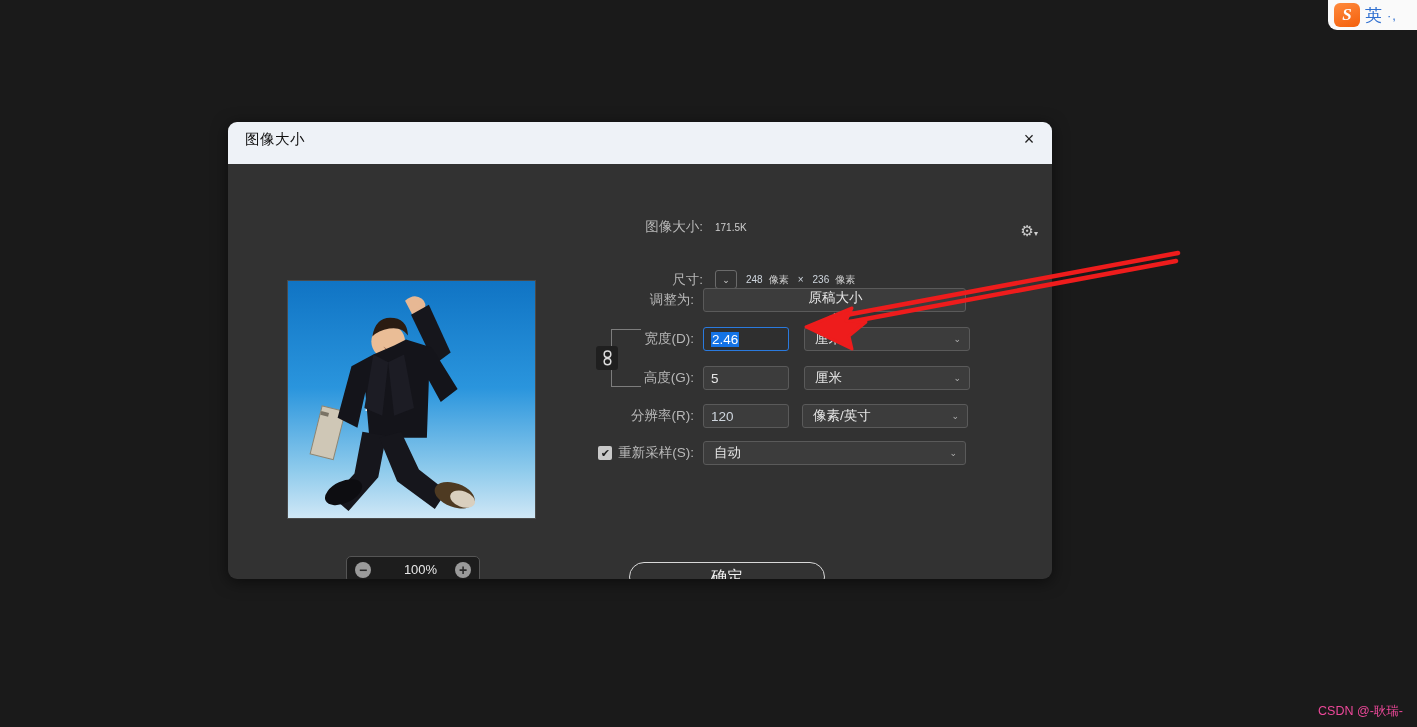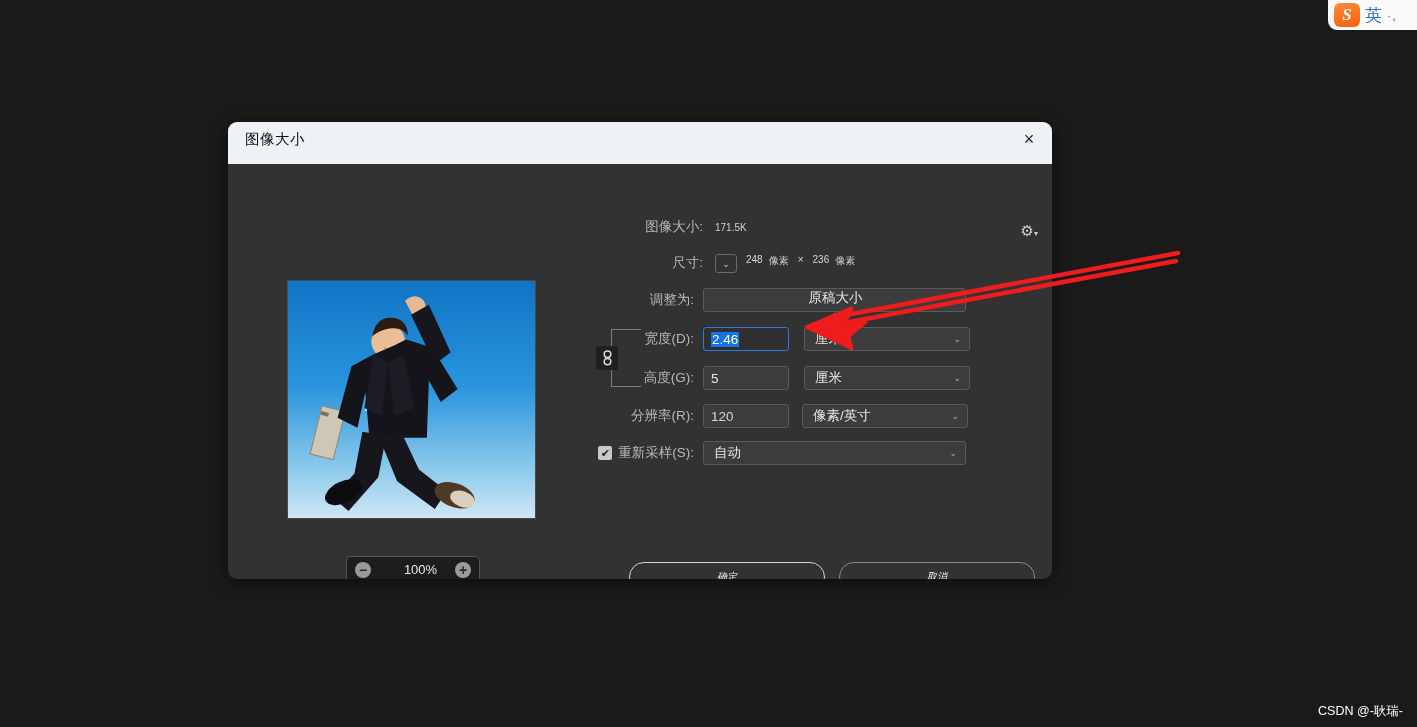--- a/index.html
+++ b/index.html
@@ -89,22 +89,22 @@
   }
   .row-size .lbl { width: 125px; text-align: right; }
   .row-size .val { margin-left: 12px; }
   .gear {
     position: absolute; right: 14px; top: 58px;
     color: #cfcfcf; font-size: 15px; cursor: pointer;
   }
   .gear .caret { font-size: 8px; }
 
   .row-dim {
-    position: absolute; left: 0; top: 90px; width: 474px;
-    display: flex; align-items: flex-start;
+    position: absolute; left: 0; top: 106px; width: 474px;
+    display: flex; align-items: center;
   }
   .row-dim .lbl { width: 125px; text-align: right; }
   .dim-toggle {
     margin-left: 12px; width: 22px; height: 19px;
     border: 1px solid #6a6a6a; border-radius: 3px;
     display: flex; align-items: center; justify-content: center;
     color: #cfcfcf; font-size: 9px; cursor: pointer;
   }
   .row-dim .val { margin-left: 9px; }
   .num { color: #cfd6de; }
@@ -169,34 +169,33 @@
     margin-right: 6px; cursor: pointer;
   }
   #row-resample .lbl {
     width: 125px; display: flex; align-items: center; justify-content: flex-end;
   }
 
   
   .btn {
     position: absolute; height: 30px; border-radius: 15px;
     display: flex; align-items: center; justify-content: center;
-    font-size: 10px; color: #f0f0f0; cursor: pointer;
+    font-size: 16px; color: #f0f0f0; cursor: pointer;
     background: transparent;
-    font-style: italic;
   }
   #btn-ok     { left: 401px; top: 398px; width: 196px; border: 1px solid #d8d8d8; }
   #btn-cancel { left: 611px; top: 398px; width: 196px; border: 1px solid #8a8a8a; }
 
   
   .annot { position: absolute; left: 0; top: 0; width: 1417px; height: 727px; pointer-events: none; }
 
   
   .watermark {
     position: absolute; right: 14px; bottom: 7px;
-    color: #ffffff; font-size: 12.5px;
+    color: #ec4899; font-size: 12.5px;
   }
 </style>
 </head>
 <body>
 
 <div id="root">
 
   <div class="ime-badge">
     <div class="ime-logo">S</div>
     <div class="ime-cn">英</div>
@@ -334,21 +333,20 @@
           </div>
           <div class="select">
             <span>自动</span>
             <span class="chev">⌄</span>
           </div>
         </div>
 
       </div>
 
       <div class="btn" id="btn-ok">确定</div>
-      <div class="btn" id="btn-cancel">取消</div>
 
     </div>
   </div>
 
   <svg class="annot">
     <g stroke="#ee1c1c" stroke-width="4.5" fill="none" stroke-linecap="round">
       <line x1="1178" y1="253" x2="830" y2="318"></line>
       <line x1="1176" y1="261" x2="828" y2="326"></line>
     </g>
     <polygon points="806,327 852,308 846,321 866,322 849,336 852,349" fill="#ee1c1c" stroke="#ee1c1c" stroke-width="3" stroke-linejoin="round"></polygon>

